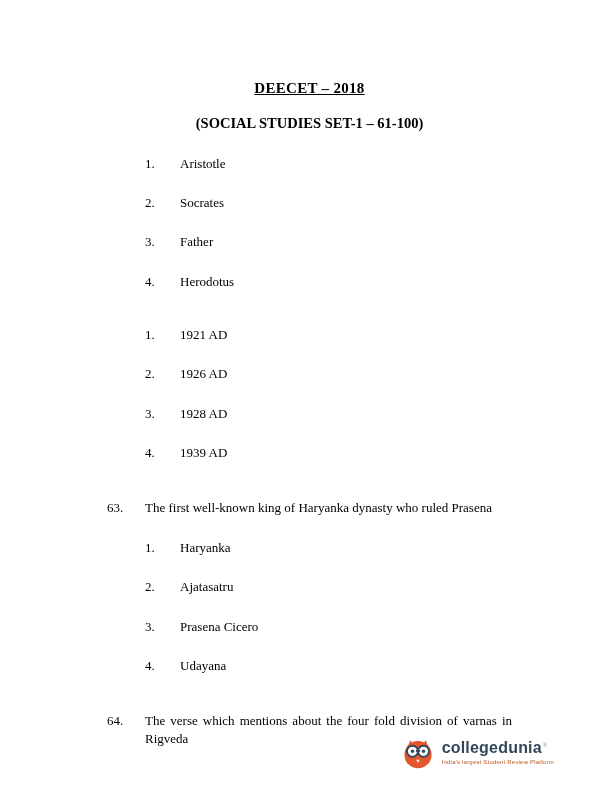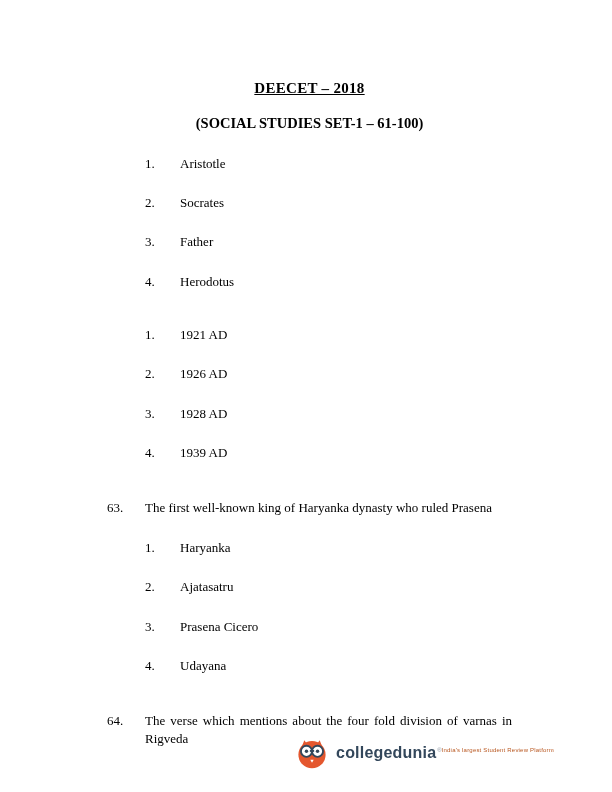--- a/index.html
+++ b/index.html
@@ -77,21 +77,21 @@
     align-items: center;
     gap: 7px;
   }
   .brand-icon {
     width: 34px;
     height: 34px;
     display: block;
   }
   .brand-textcol {
     display: flex;
-    flex-direction: row;
+    flex-direction: column;
     line-height: 1.05;
   }
   .brand-nameline {
     display: flex;
     align-items: flex-start;
   }
   .brand-name {
     font-family: "Liberation Sans", sans-serif;
     font-size: 16px;
     font-weight: 600;

